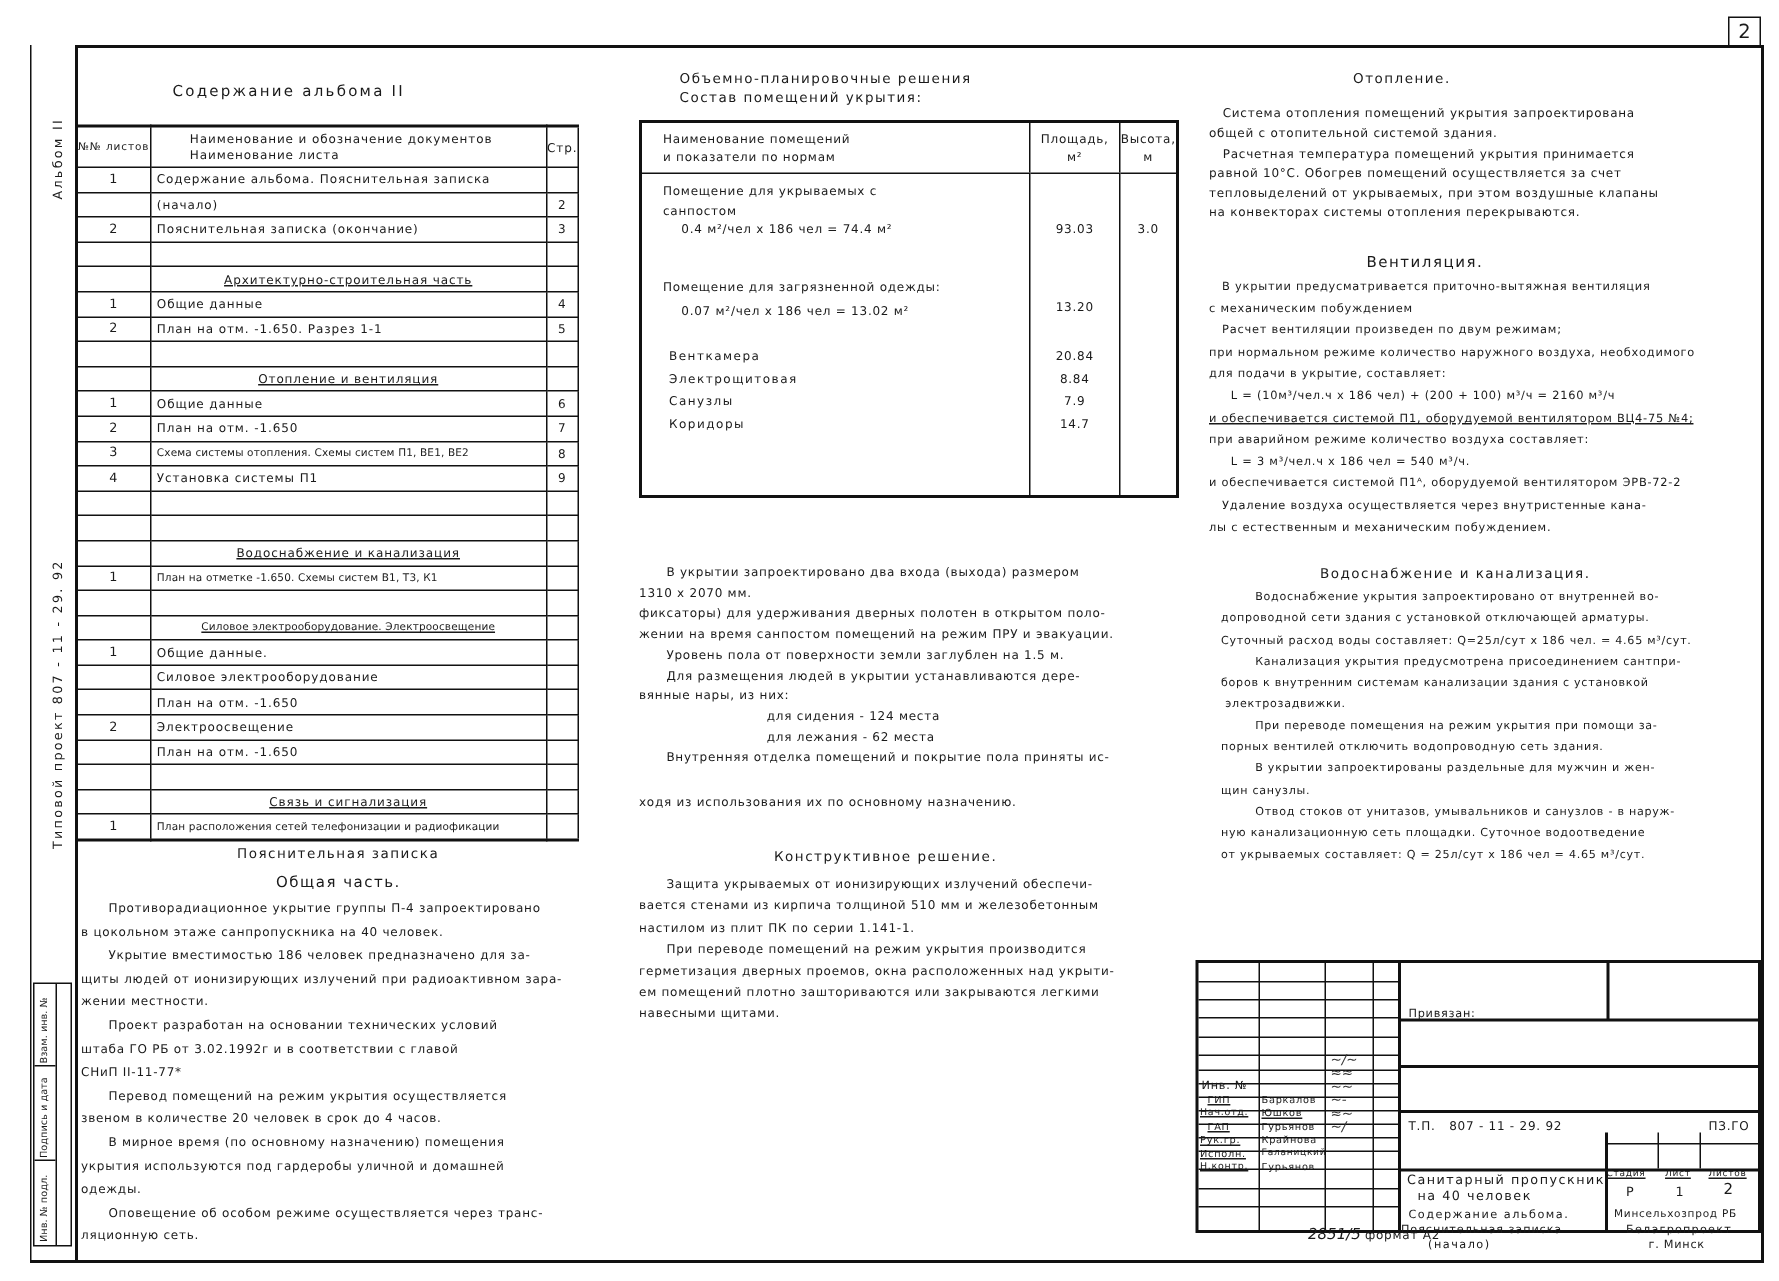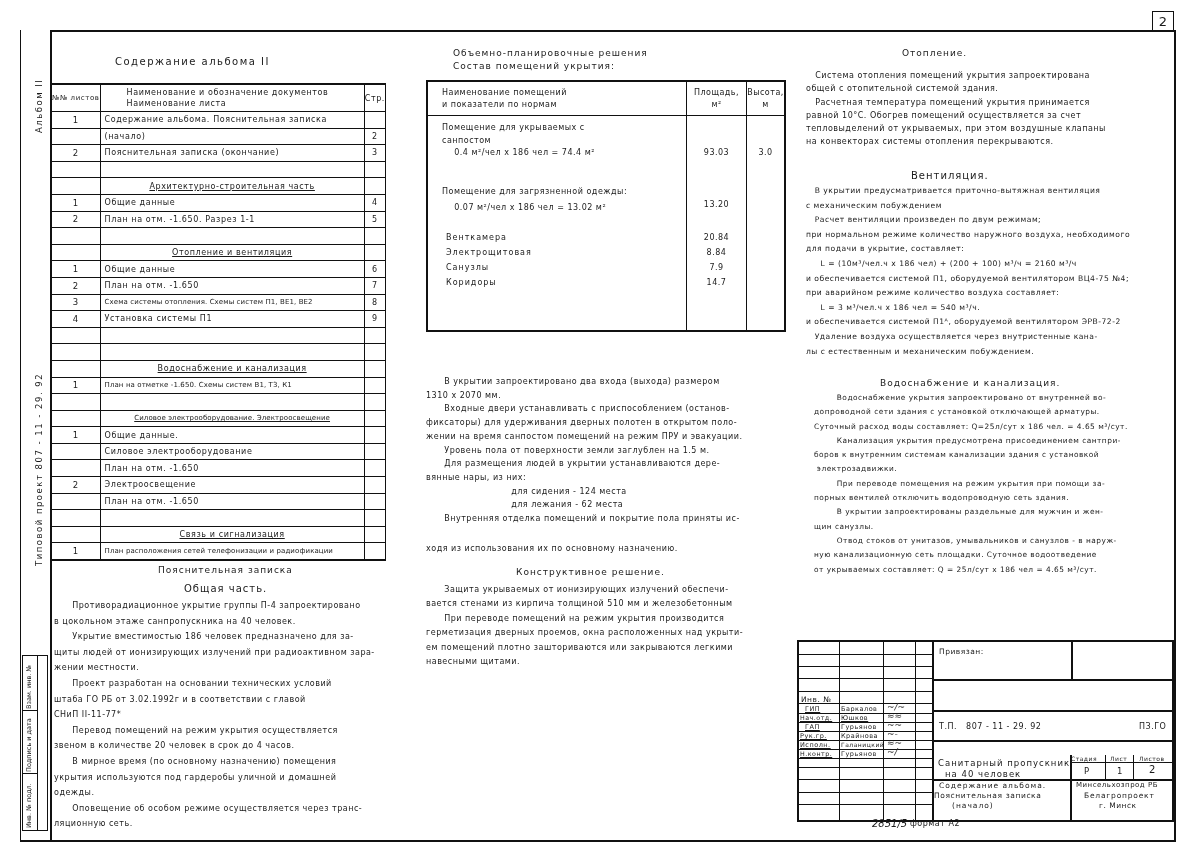--- a/index.html
+++ b/index.html
@@ -36,21 +36,21 @@
   .rooms { position:absolute; left:426px; top:80px; width:360px; border:2px solid #111; }
   .rooms td { border-left:1.5px solid #111; vertical-align:top; font-size:8px; letter-spacing:0.5px; padding:0; }
   .rooms tr.head td { border-bottom:1.5px solid #111; height:33px; vertical-align:middle; line-height:12px;margin-top:44px; }
   .rooms td.c1 { width:244px; padding-left:14px; }
   .rooms td.c2 { width:59px; text-align:center; }
   .rooms td.c3 { text-align:center; }
 
   
   .tb { position:absolute; left:797px; top:640px; width:377px; height:182px; border:2px solid #111; box-sizing:border-box; }
   .tb .l { position:absolute; background:#111; }
-  .tb .t { position:absolute; font-size:7.5px; white-space:nowrap; letter-spacing:0.5px; }
+  .tb .t { position:absolute; font-size:7.5px; white-space:nowrap; letter-spacing:0.5px;margin-top:24px; }
   .sig { position:absolute; font-size:9px; color:#333; font-style:italic; }
 </style>
 </head>
 <body>
 
 <div class="frame"></div>
 <div class="topline"></div>
 <div class="sheetno">2</div>
 <div class="abs" style="left:20px;top:30px;height:812px;border-left:1.5px solid #111;"></div>
 <div class="abs" style="left:20px;top:840px;width:1156px;border-top:2px solid #111;"></div>
@@ -288,36 +288,36 @@
     <td class="c3" style="position:relative;">
       <div class="abs" style="left:0;right:0;top:32px;">3.0</div>
     </td>
   </tr>
 </tbody>
   </table>
 
 <div class="para" id="planning-lines" style="left:426px;top:375px;line-height:13.7px;">
     <div style="white-space: pre;">      В укрытии запроектировано два входа (выхода) размером</div>
     <div style="white-space: pre;">1310 х 2070 мм.</div>
-    <div style="white-space: pre;">      Входные двери устанавливать с приспособлением (останов-</div>
     <div style="white-space: pre;">фиксаторы) для удерживания дверных полотен в открытом поло-</div>
     <div style="white-space: pre;">жении на время санпостом помещений на режим ПРУ и эвакуации.</div>
     <div style="white-space: pre;">      Уровень пола от поверхности земли заглублен на 1.5 м.</div>
     <div style="white-space: pre;">      Для размещения людей в укрытии устанавливаются дере-</div>
     <div style="white-space: pre;">вянные нары, из них:</div>
     <div style="white-space: pre;">                            для сидения - 124 места</div>
     <div style="white-space: pre;">                            для лежания - 62 места</div>
     <div style="white-space: pre;">      Внутренняя отделка помещений и покрытие пола приняты ис-</div>
     <div style="white-space: pre; margin-top: 16px;">ходя из использования их по основному назначению.</div>
   </div>
 
 <div class="h" style="left:516px;top:567px;">Конструктивное решение.</div>
 <div class="para" id="construction-lines" style="left:426px;top:583px;line-height:14.4px;">
     <div style="white-space: pre;">      Защита укрываемых от ионизирующих излучений обеспечи-</div>
     <div style="white-space: pre;">вается стенами из кирпича толщиной 510 мм и железобетонным</div>
+    <div style="white-space: pre;">настилом из плит ПК по серии 1.141-1.</div>
     <div style="white-space: pre;">      При переводе помещений на режим укрытия производится</div>
     <div style="white-space: pre;">герметизация дверных проемов, окна расположенных над укрыти-</div>
     <div style="white-space: pre;">ем помещений плотно зашториваются или закрываются легкими</div>
     <div style="white-space: pre;">навесными щитами.</div>
   </div>
 
 <div class="h" style="left:902px;top:48px;">Отопление.</div>
 <div class="para" id="heating-lines" style="left:806px;top:69px;line-height:13.3px;">
     <div style="white-space: pre;">   Система отопления помещений укрытия запроектирована</div>
     <div style="white-space: pre;">общей с отопительной системой здания.</div>
@@ -328,21 +328,21 @@
   </div>
 
 <div class="h" style="left:911px;top:170px;font-size:10px;">Вентиляция.</div>
 <div class="para" id="ventilation-lines" style="left:806px;top:184px;line-height:14.6px;font-size:7.6px;">
     <div style="white-space: pre;">   В укрытии предусматривается приточно-вытяжная вентиляция</div>
     <div style="white-space: pre;">с механическим побуждением</div>
     <div style="white-space: pre;">   Расчет вентиляции произведен по двум режимам;</div>
     <div style="white-space: pre;">при нормальном режиме количество наружного воздуха, необходимого</div>
     <div style="white-space: pre;">для подачи в укрытие, составляет:</div>
     <div style="white-space: pre;">     L = (10м³/чел.ч х 186 чел) + (200 + 100) м³/ч = 2160 м³/ч</div>
-    <div style="white-space: pre;">и обеспечивается системой П1, оборудуемой вентилятором ВЦ4-75 №4;</div>
+    <div style="white-space: pre; text-decoration: underline;">и обеспечивается системой П1, оборудуемой вентилятором ВЦ4-75 №4;</div>
     <div style="white-space: pre;">при аварийном режиме количество воздуха составляет:</div>
     <div style="white-space: pre;">     L = 3 м³/чел.ч х 186 чел = 540 м³/ч.</div>
     <div style="white-space: pre;">и обеспечивается системой П1ᴬ, оборудуемой вентилятором ЭРВ-72-2</div>
     <div style="white-space: pre;">   Удаление воздуха осуществляется через внутристенные кана-</div>
     <div style="white-space: pre;">лы с естественным и механическим побуждением.</div>
   </div>
 
 <div class="h" style="left:880px;top:378px;">Водоснабжение и канализация.</div>
 <div class="para" id="water-lines" style="left:814px;top:391px;line-height:14.3px;font-size:7.4px;">
     <div style="white-space: pre;">        Водоснабжение укрытия запроектировано от внутренней во-</div>

